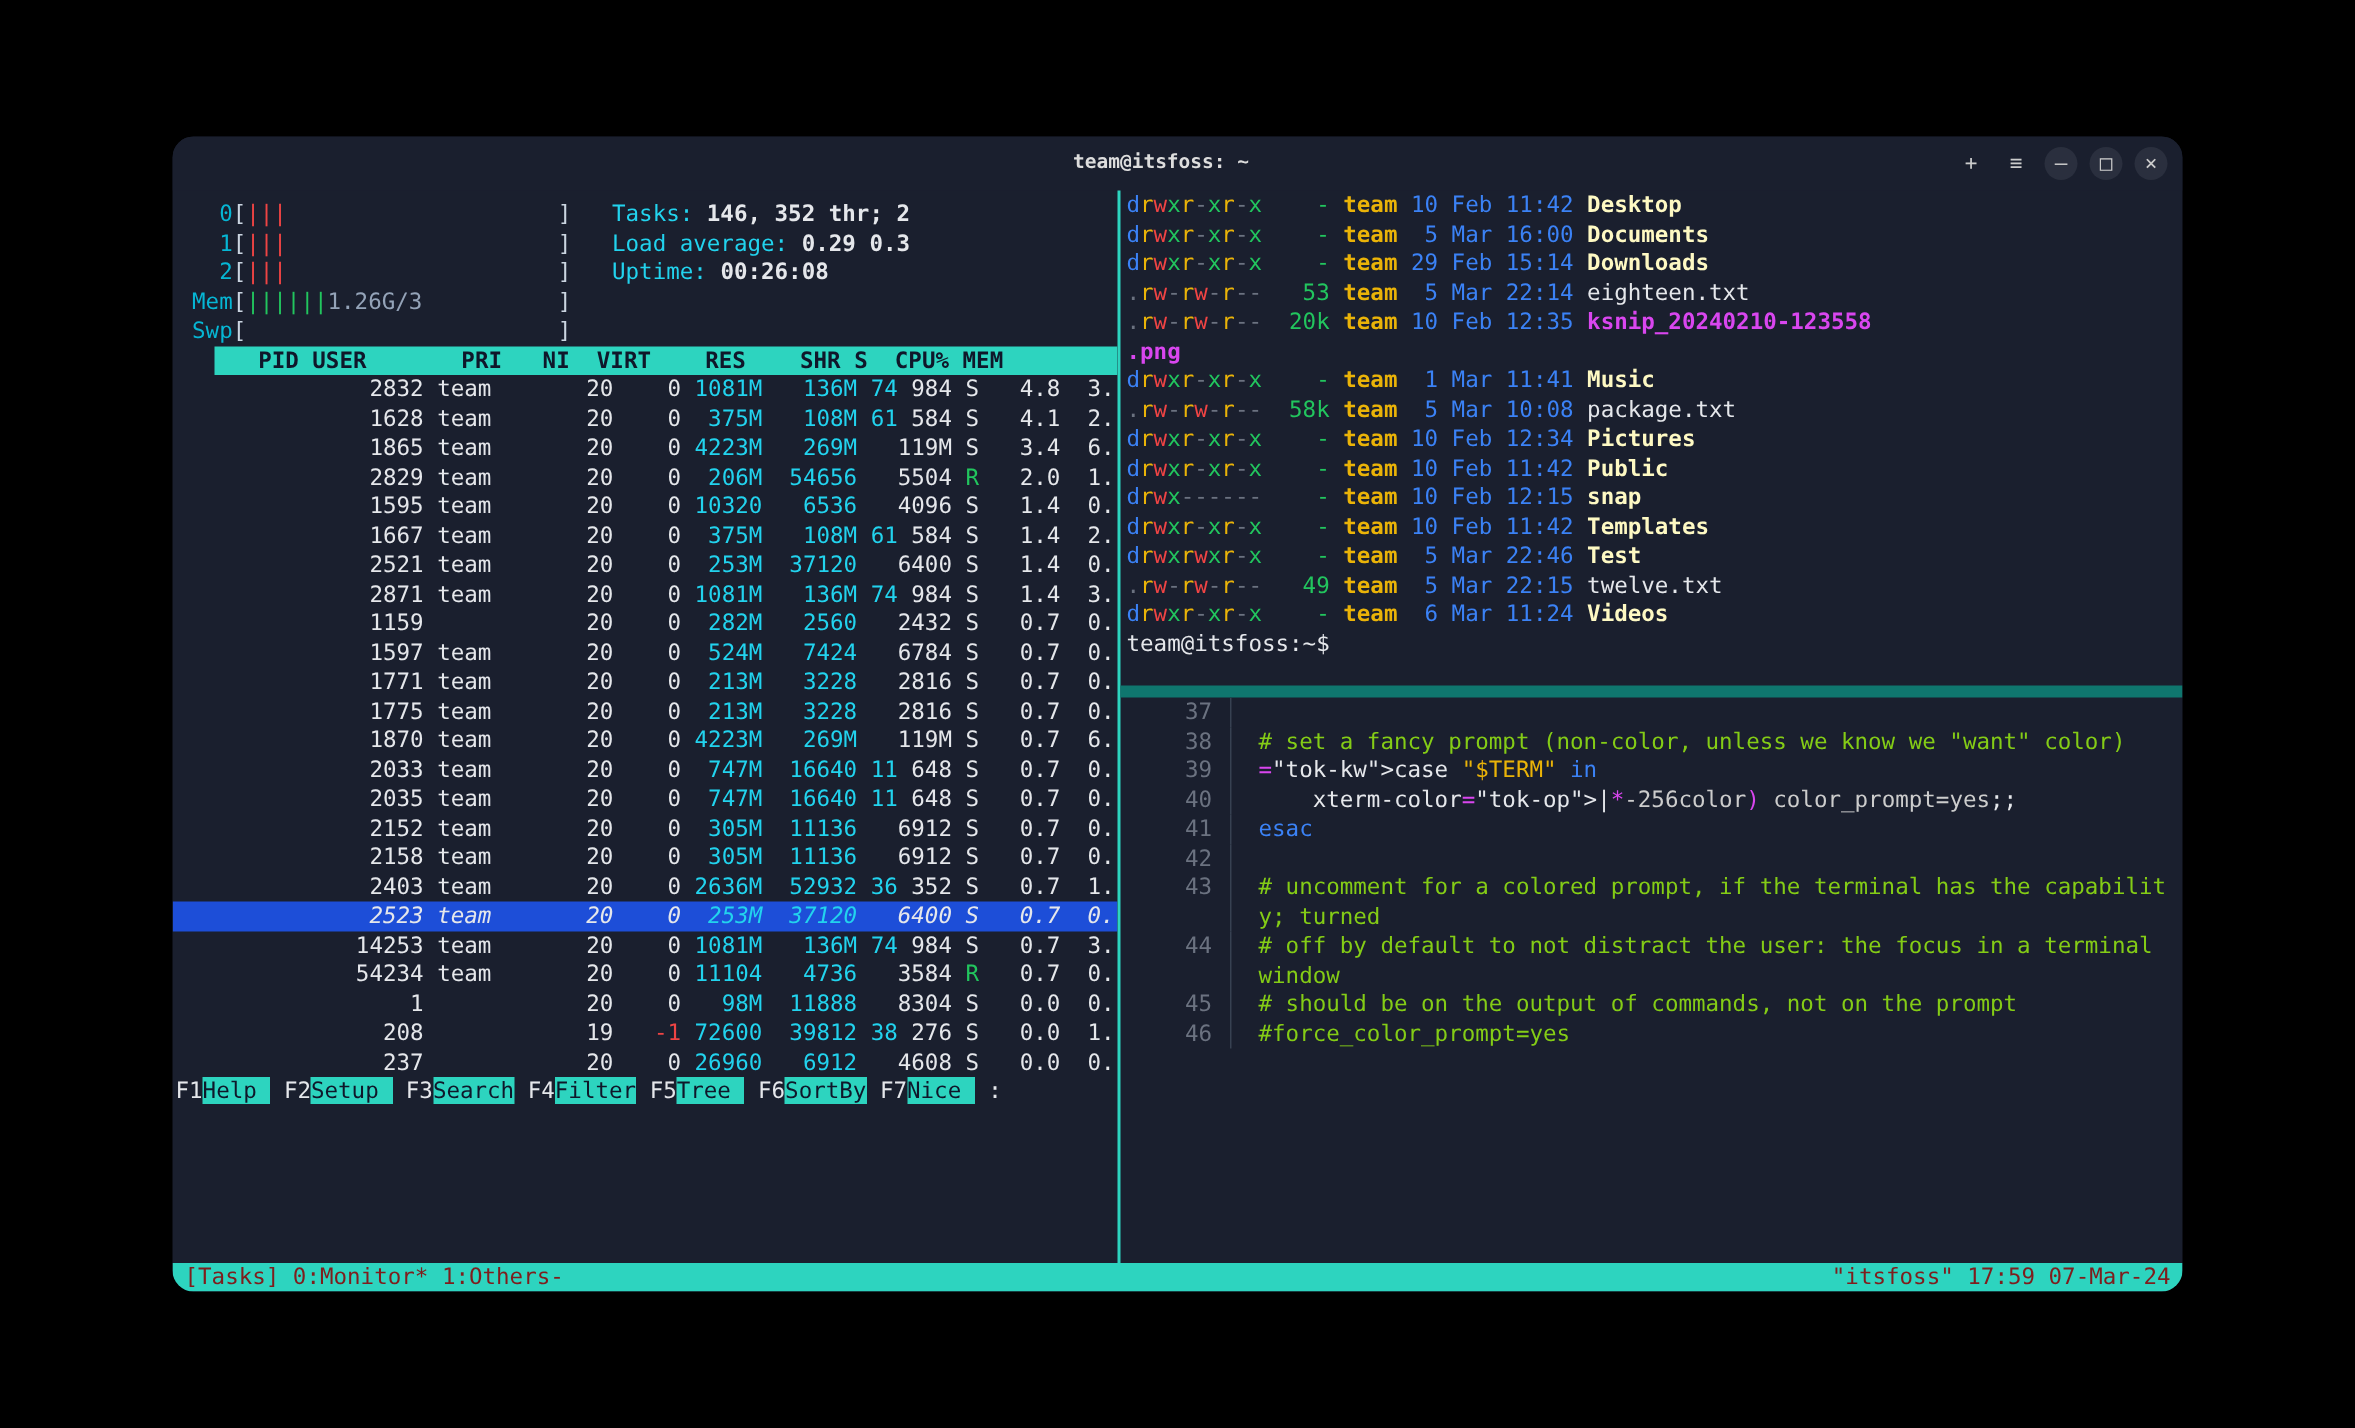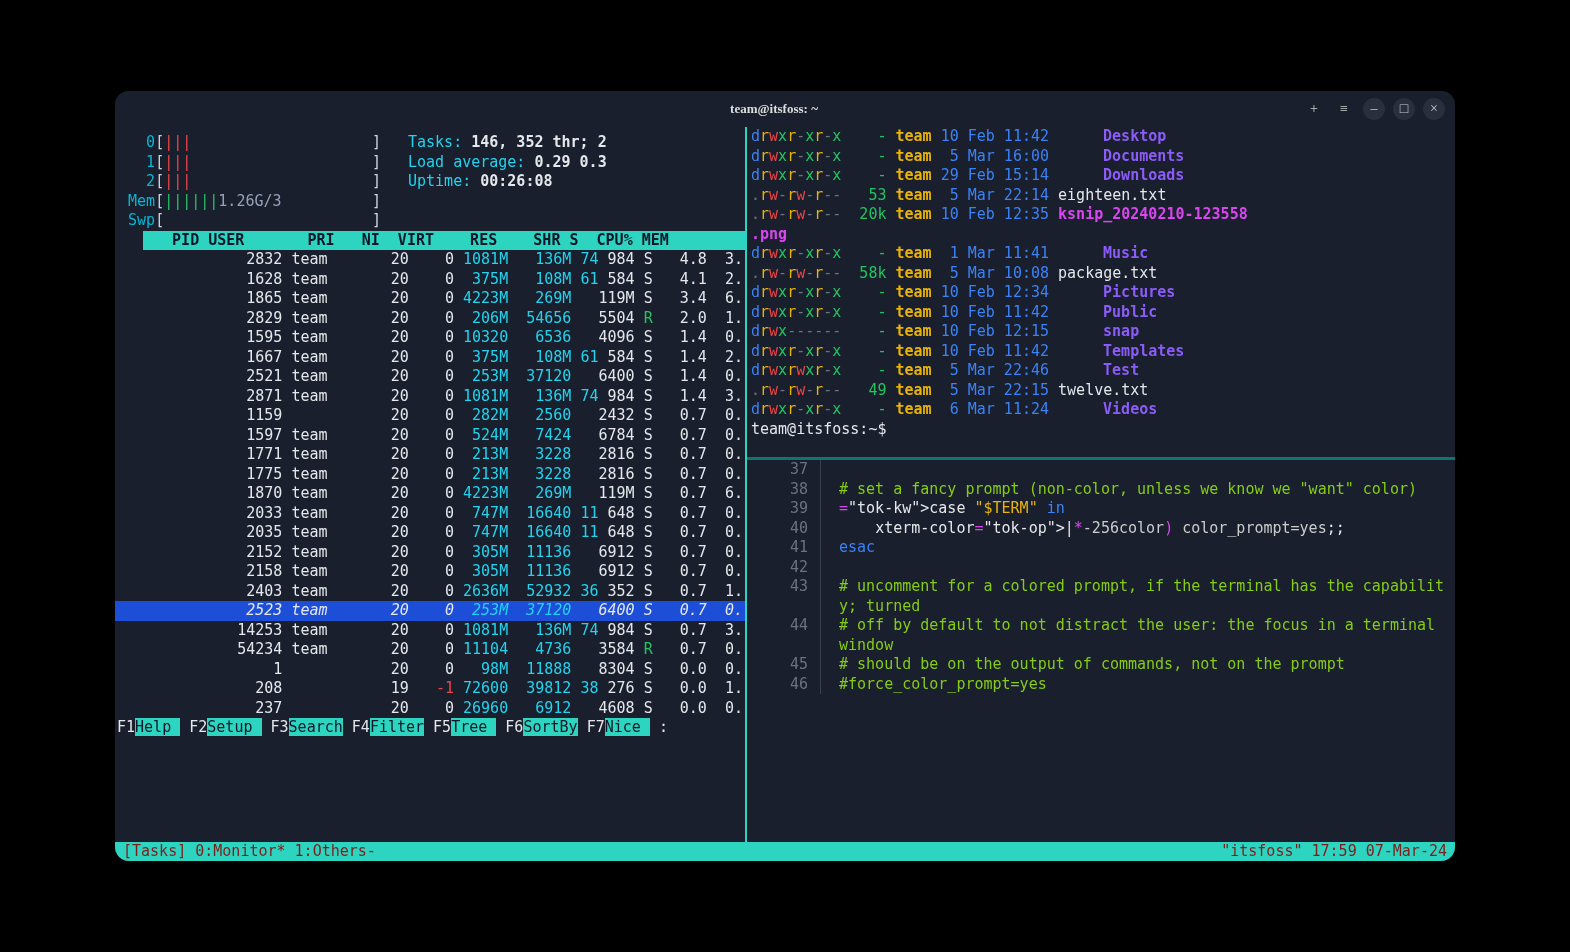--- a/index.html
+++ b/index.html
@@ -28,21 +28,20 @@
   }
   .titlebar {
     height: 36px;
     background: #1a1f2e;
     display: flex;
     align-items: center;
     justify-content: space-between;
     padding: 16px 10px;
     font-size: 13px;
     color: #ddd;
-    font-family: Liberation Serif, serif;
   }
   .titlebar .title { flex: 1; text-align: center; font-weight: 600; }
   .titlebar .controls { display: flex; gap: 8px; }
   .titlebar .ctrl {
     width: 22px; height: 22px; border-radius: 50%;
     display: flex; align-items: center; justify-content: center;
     font-size: 14px; color: #ccc; cursor: pointer;
   }
   .titlebar .ctrl.dim { background: transparent; }
   .titlebar .ctrl.min { background: #2a2f3e; }
@@ -63,21 +62,21 @@
   .right-col {
     display: grid;
     grid-template-rows: 330px 1fr;
     border-left: 2px solid #2dd4bf;
   }
   .pane {
     padding: 0 4px;
     overflow: hidden;
     white-space: pre;
   }
-  .pane-bottom-right { border-top: 3px solid #0f766e; }
+  .pane-bottom-right { border-top: 8px solid #0f766e; }
 
   
   .htop-header { padding: 6px 18px 0 4px; white-space: pre; }
   .meter-label { color: #06b6d4; }
   .meter-brace { color: #cbd5e1; }
   .bar-low { color: #22c55e; }
   .bar-red { color: #ef4444; }
   .cyan { color: #22d3ee; }
   .white { color: #e5e7eb; font-weight: 600; }
   .dim { color: #94a3b8; }
@@ -107,21 +106,21 @@
   
   .ls-row { white-space: pre; }
   .perm-d { color: #3b82f6; }
   .perm-r { color: #eab308; }
   .perm-w { color: #ef4444; }
   .perm-x { color: #22c55e; }
   .perm-dash { color: #6b7280; }
   .ls-size { color: #22c55e; }
   .ls-user { color: #eab308; font-weight: 600; }
   .ls-date { color: #3b82f6; }
-  .ls-dir { color: #8b5cf6; font-weight: 600; margin-left: 45px; }
+  .ls-dir { color: #fef9c3; font-weight: 600; }
   .ls-file { color: #e5e7eb; }
   .ls-img { color: #d946ef; font-weight: 600; }
   .prompt { color: #e5e7eb; }
 
   
   .ed-gutter {
     width: 70px; text-align: right; color: #6b7280;
     padding-right: 12px; border-right: 1px solid #374151;
     display: inline-block;
   }

